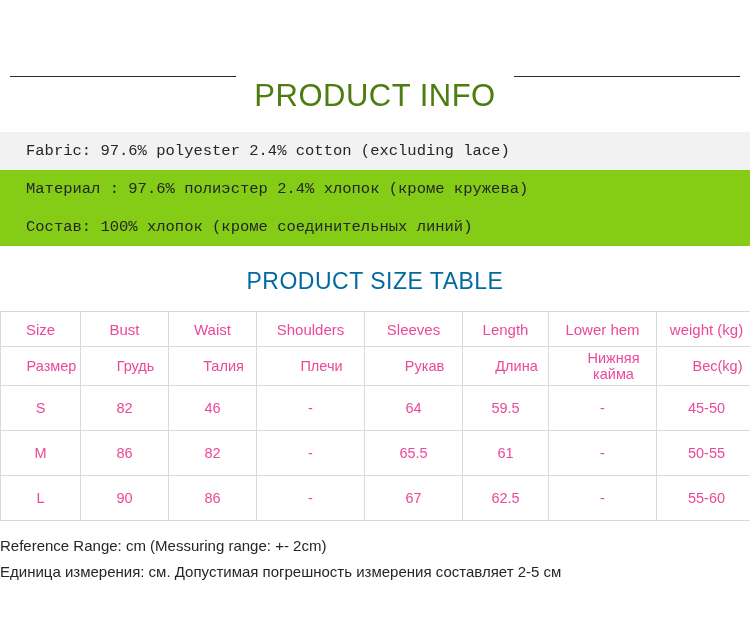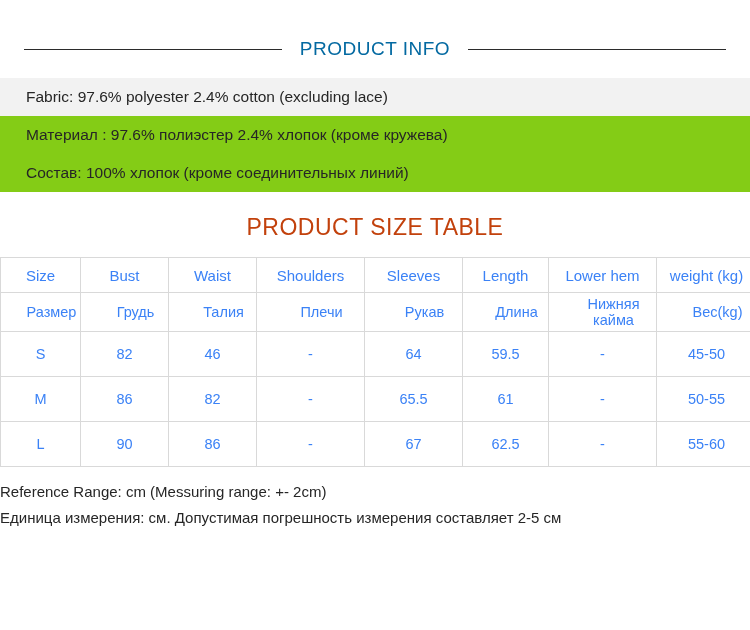--- a/index.html
+++ b/index.html
@@ -30,30 +30,32 @@
     padding: 0 10px;
   }
   .title-row .rule {
     flex: 1 1 auto;
     height: 1px;
     background: #2b2b2b;
     max-width: 258px;
   }
   .title-row .title-text {
     flex: 0 0 auto;
-    font-size: 19px;
+    font-size: 31px;
     letter-spacing: 0.5px;
     padding: 0 18px;
-    color: #0369a1;
+    color: #4d7c0f;
     white-space: nowrap;
+    margin-top: 40px;
   }
 
   
   .info-list {
     margin-top: 18px;
+    font-family: Liberation Mono, monospace;
   }
   .info-row {
     height: 38px;
     display: flex;
     align-items: center;
     padding-left: 26px;
     box-sizing: border-box;
     font-size: 15.5px;
     color: #262626;
   }
@@ -64,35 +66,35 @@
     background: #84cc16;
   }
 
   
   .sec-title {
     text-align: center;
     font-size: 23px;
     letter-spacing: 0.5px;
     margin-top: 22px;
     margin-bottom: 16px;
-    color: #c2410c;
+    color: #0369a1;
   }
 
   
   table.size-table {
     border-collapse: collapse;
     width: 714px;
     margin: 0 auto;
     table-layout: fixed;
   }
   table.size-table td {
     border: 1px solid #d9d9d9;
     text-align: center;
     font-size: 14.5px;
-    color: #3b82f6;
+    color: #ec4899;
     padding: 0 2px;
   }
   tr.head-en td {
     height: 34px;
     font-size: 15px;
   }
   tr.head-ru td {
     height: 38px;
     font-size: 14.5px;
     padding-left: 24px;

